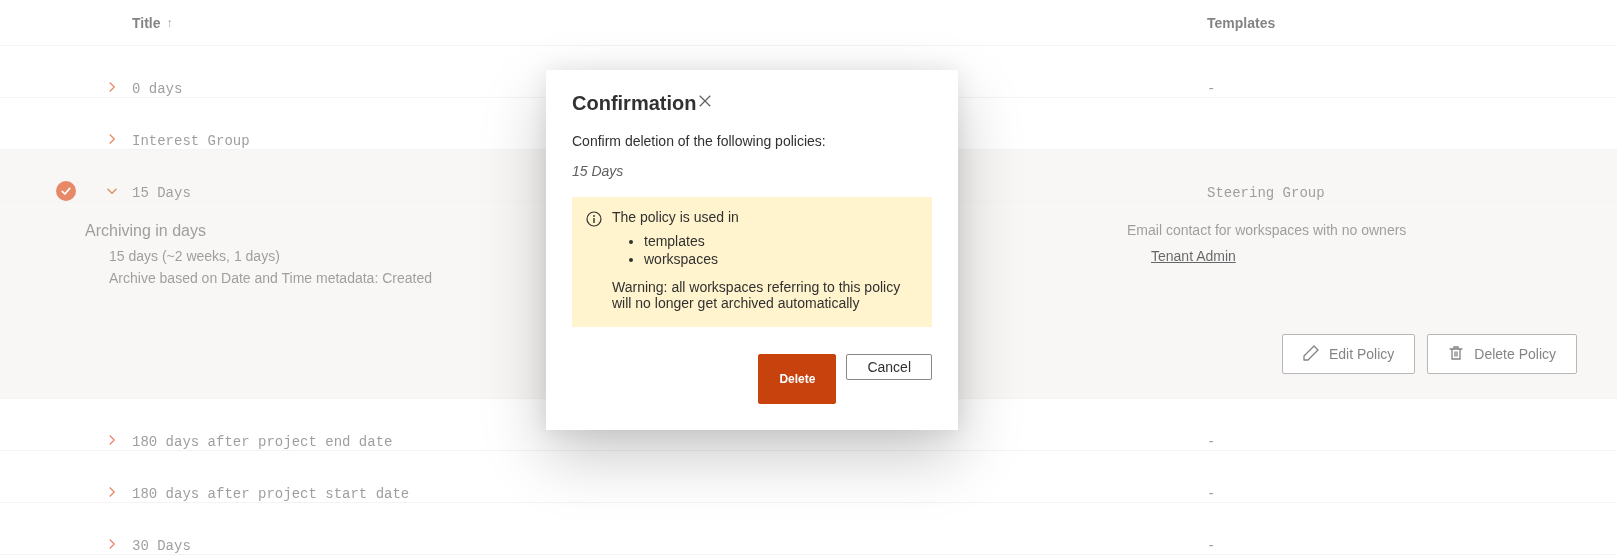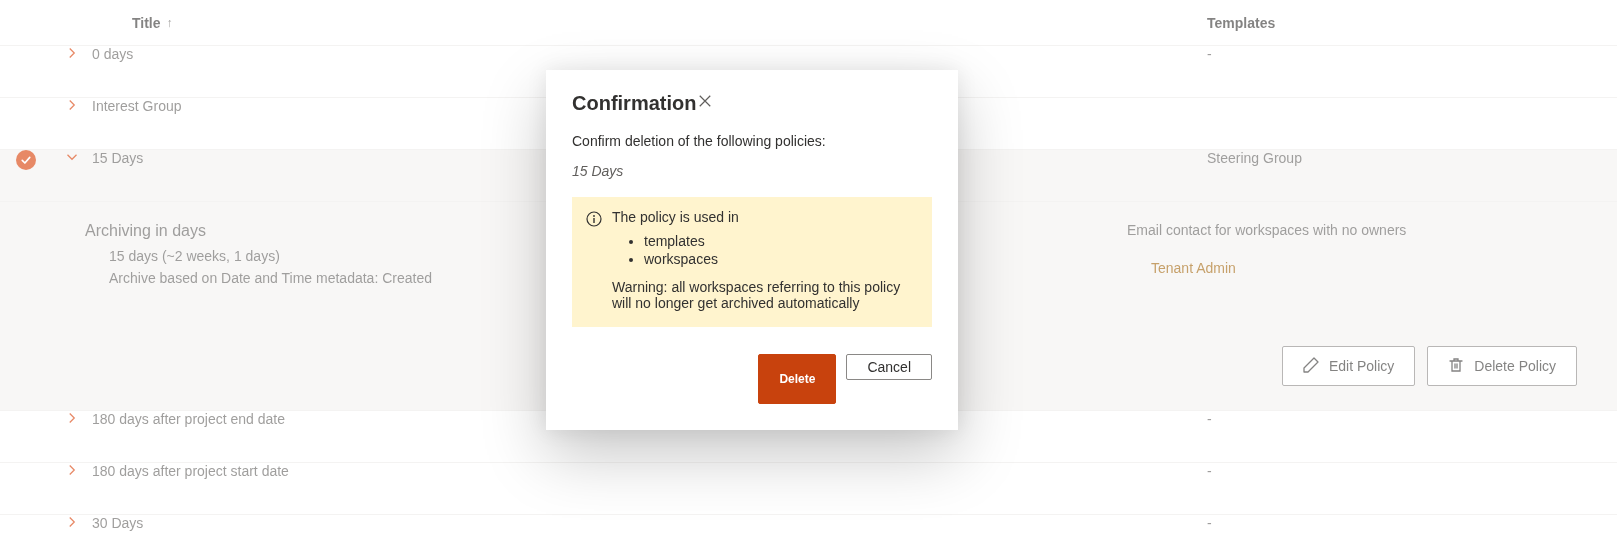--- a/index.html
+++ b/index.html
@@ -41,23 +41,25 @@
       width: 410px;
       font-weight: 600;
       color: #323130;
     }
     .sort-arrow {
       font-size: 12px;
       color: #605e5c;
     }
     .data-row {
       display: flex;
-      align-items: flex-start;
+      align-items: flex-end;
       height: 52px;
       border-bottom: 1px solid #edebe9;
+      padding-left: 40px;
+      font-family: Liberation Mono, monospace;
     }
     .data-row.selected {
       background: #f3f2f1;
     }
     .row-check {
       width: 52px;
       display: flex;
       justify-content: center;
     }
     .row-expand {
@@ -106,24 +108,25 @@
       font-weight: 400;
     }
     .details-sub {
       color: #605e5c;
       margin-left: 24px;
       margin-bottom: 6px;
       font-size: 14px;
     }
     .details-right-heading {
       color: #605e5c;
-      margin-bottom: 22px;
+      margin-bottom: 10px;
     }
     .link {
-      color: #a16207;
+      color: #000000;
+      text-decoration: underline;
       cursor: pointer;
       margin-left: 24px;
     }
     .btn-row {
       display: flex;
       gap: 12px;
       justify-content: flex-end;
       margin-top: 70px;
     }
     .btn-outline {

